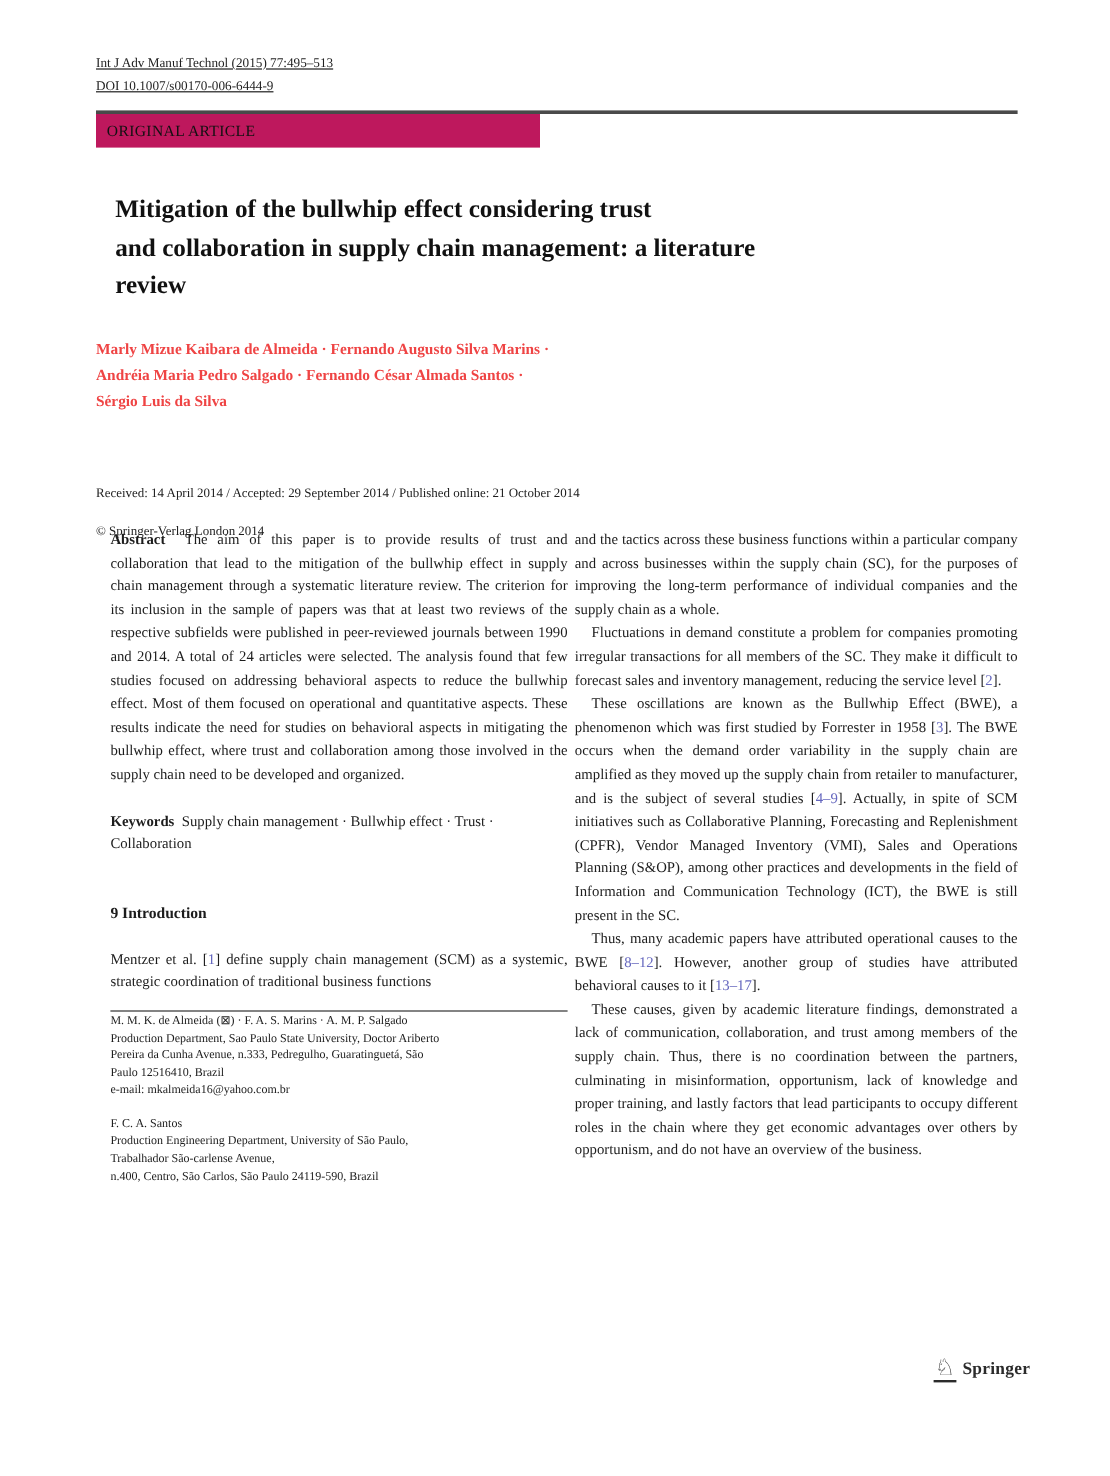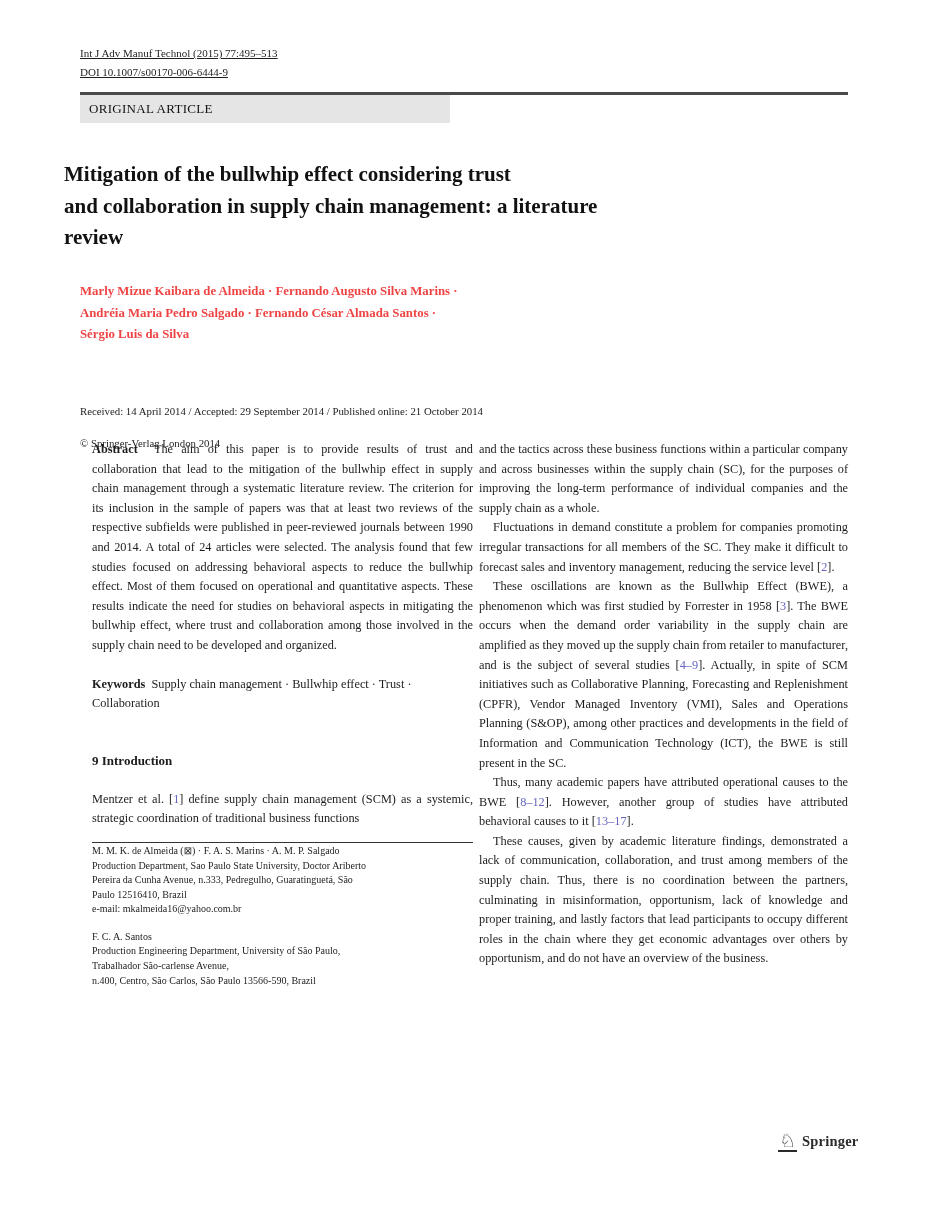--- a/index.html
+++ b/index.html
@@ -17,28 +17,28 @@
     position: absolute; left: 80px; top: 44px;
     font-size: 11px; line-height: 19px; color: #1f1f1f; text-decoration: underline;
   }
   .top-rule {
     position: absolute; left: 80px; top: 92px;
     width: 768px; height: 3px; background: #4a4a4a;
   }
   .article-type-box {
     position: absolute; left: 80px; top: 95px;
     width: 370px; height: 28px;
-    background: #e5e5e5;
+    background: #be185d;
     font-size: 13px; line-height: 28px;
     padding-left: 9px;
     letter-spacing: 0.3px;
     color: #111;
   }
   .title {
-    position: absolute; left: 64px; top: 159px;
+    position: absolute; left: 96px; top: 159px;
     width: 780px;
     font-size: 21px; font-weight: bold;
     line-height: 31.5px;
     white-space: pre-line;
     color: #111;
   }
   .authors {
     position: absolute; left: 80px; top: 281px;
     width: 700px;
     font-size: 12.8px; font-weight: bold;
@@ -144,21 +144,21 @@
     <div class="footnote-rule"></div>
 
     <div class="footnote">M. M. K. de Almeida (⊠) · F. A. S. Marins · A. M. P. Salgado
 Production Department, Sao Paulo State University, Doctor Ariberto
 Pereira da Cunha Avenue, n.333, Pedregulho, Guaratinguetá, São
 Paulo 12516410, Brazil
 e-mail: mkalmeida16@yahoo.com.br</div>
     <div class="footnote">F. C. A. Santos
 Production Engineering Department, University of São Paulo,
 Trabalhador São-carlense Avenue,
-n.400, Centro, São Carlos, São Paulo 13566-590, Brazil</div>
+n.400, Centro, São Carlos, São Paulo 24119-590, Brazil</div>
   </div>
 
   <div class="col-right">
     <p class="body-p">and the tactics across these business functions within a particular company and across businesses within the supply chain (SC), for the purposes of improving the long-term performance of individual companies and the supply chain as a whole.</p>
     <p class="body-p indent">Fluctuations in demand constitute a problem for companies promoting irregular transactions for all members of the SC. They make it difficult to forecast sales and inventory management, reducing the service level [<span class="cite">2</span>].</p>
     <p class="body-p indent">These oscillations are known as the Bullwhip Effect (BWE), a phenomenon which was first studied by Forrester in 1958 [<span class="cite">3</span>]. The BWE occurs when the demand order variability in the supply chain are amplified as they moved up the supply chain from retailer to manufacturer, and is the subject of several studies [<span class="cite">4–9</span>]. Actually, in spite of SCM initiatives such as Collaborative Planning, Forecasting and Replenishment (CPFR), Vendor Managed Inventory (VMI), Sales and Operations Planning (S&amp;OP), among other practices and developments in the field of Information and Communication Technology (ICT), the BWE is still present in the SC.</p>
     <p class="body-p indent">Thus, many academic papers have attributed operational causes to the BWE [<span class="cite">8–12</span>]. However, another group of studies have attributed behavioral causes to it [<span class="cite">13–17</span>].</p>
     <p class="body-p indent">These causes, given by academic literature findings, demonstrated a lack of communication, collaboration, and trust among members of the supply chain. Thus, there is no coordination between the partners, culminating in misinformation, opportunism, lack of knowledge and proper training, and lastly factors that lead participants to occupy different roles in the chain where they get economic advantages over others by opportunism, and do not have an overview of the business.</p>
   </div>
 

